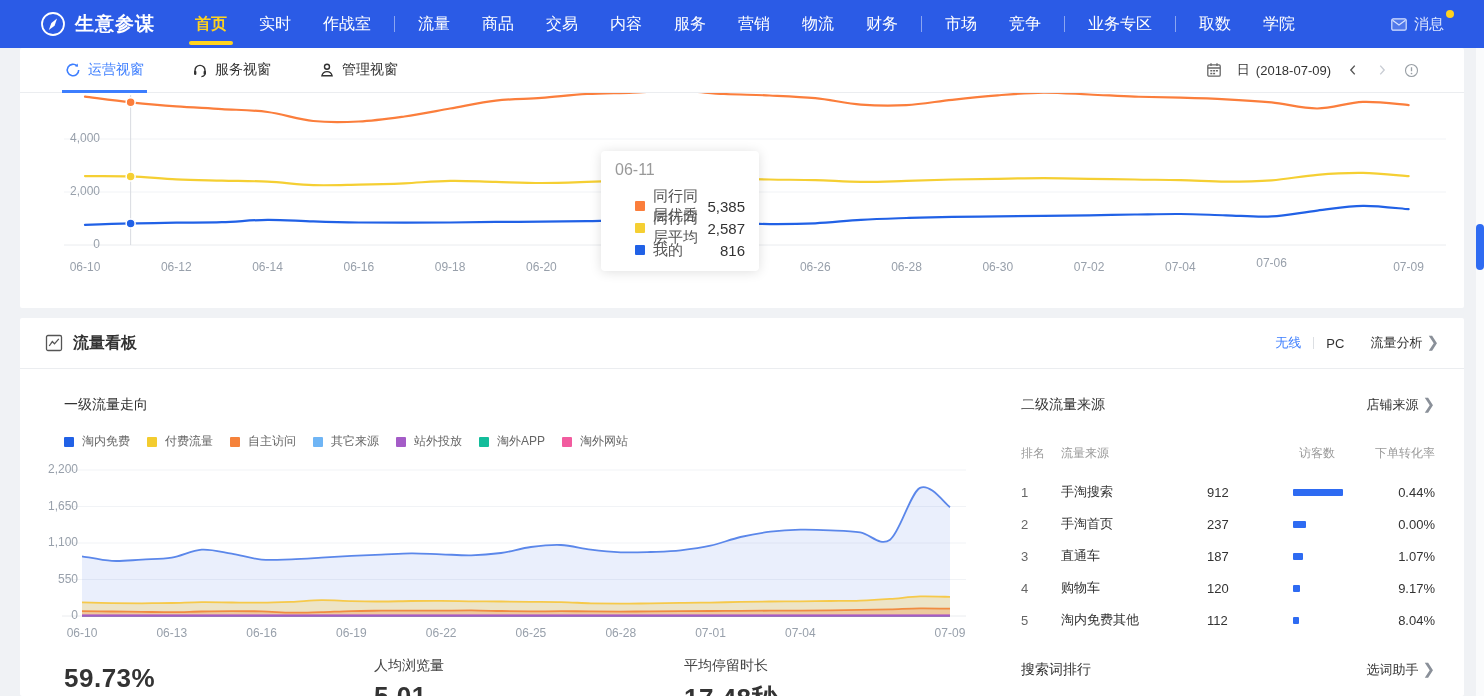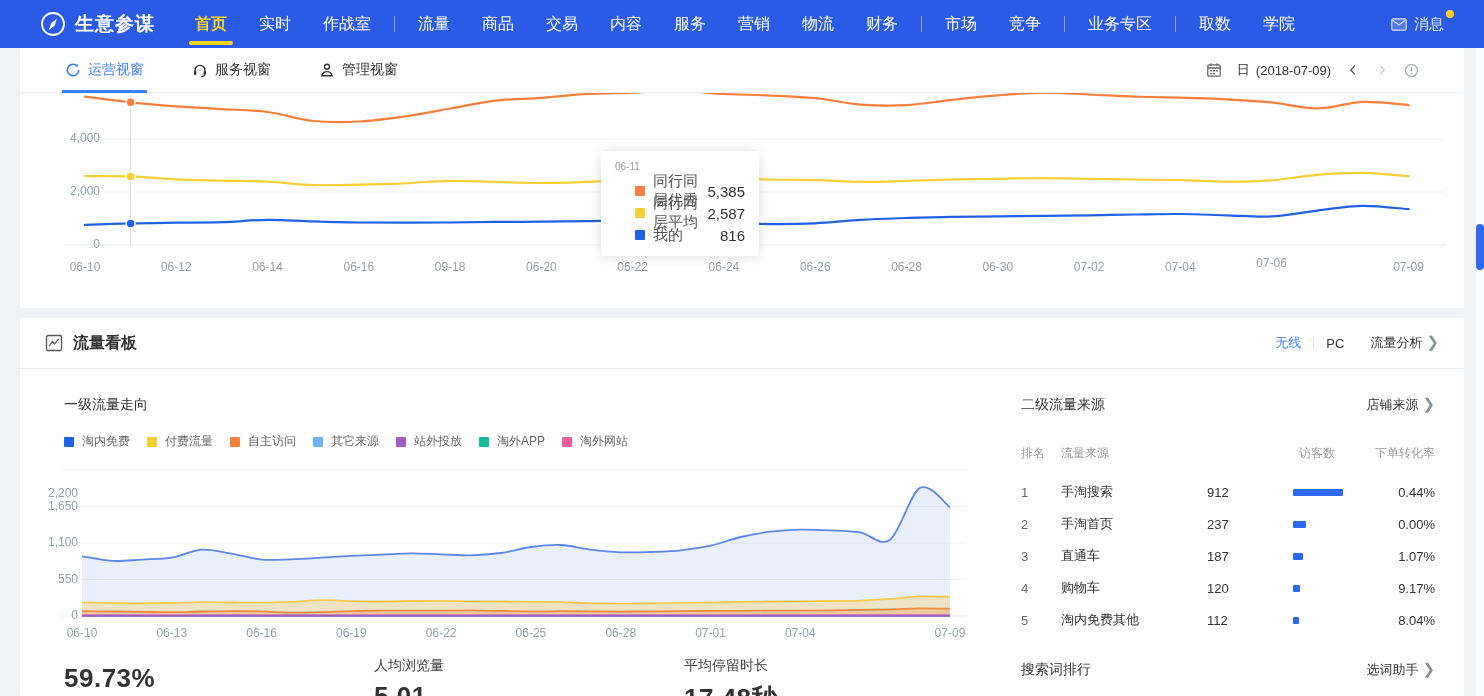--- a/index.html
+++ b/index.html
@@ -30,21 +30,21 @@
   .chev{display:flex;align-items:center;cursor:pointer;color:#555;}
   .chev.disabled{color:#C9CDD4;cursor:default;}
   
   .c1-svg{position:absolute;left:0;top:45px;}
   .axis-lbl{position:absolute;font-size:12px;color:#98A0AB;white-space:nowrap;}
   .ylab{width:60px;text-align:right;}
   .xlab{transform:translateX(-50%);}
   
   .tooltip{position:absolute;left:581px;top:103px;width:158px;background:#fff;border-radius:4px;
            box-shadow:0 1px 12px rgba(0,0,0,.13);padding:10px 14px;box-sizing:border-box;z-index:4;}
-  .tt-title{color:#999;font-size:10px;margin-bottom:8px;}
+  .tt-title{color:#999;font-size:16px;margin-bottom:16px;}
   .tt-row{display:flex;align-items:center;gap:8px;font-size:15px;color:#555;height:22px;padding-left:20px;}
   .tt-sq{width:10px;height:10px;border-radius:1px;flex:none;}
   .tt-val{margin-left:auto;color:#333;}
   
   .board-header{height:51px;border-bottom:1px solid #EBEDF0;display:flex;align-items:center;padding:0 25px;box-sizing:border-box;}
   .board-title{display:flex;align-items:center;gap:10px;font-size:16px;font-weight:bold;color:#333;}
   .board-ctl{margin-left:auto;display:flex;align-items:center;gap:12px;font-size:13px;}
   .dev{cursor:pointer;color:#333;}
   .dev.active{color:#3D7EFE;}
   .vline{width:1px;height:12px;background:#DCDFE3;}
@@ -428,20 +428,20 @@
             <span>选词助手</span>
             <span class="arr">❯</span>
           </span>
         </div>
       </div>
     <div>
           <span class="axis-lbl ylab" style="left: 2px; width: 56px; top: 239px;">0</span>
           <span class="axis-lbl ylab" style="left: 2px; width: 56px; top: 202.5px;">550</span>
           <span class="axis-lbl ylab" style="left: 2px; width: 56px; top: 166px;">1,100</span>
           <span class="axis-lbl ylab" style="left: 2px; width: 56px; top: 129.5px;">1,650</span>
-          <span class="axis-lbl ylab" style="left: 2px; width: 56px; top: 93px; margin-top: 24px;">2,200</span>
+          <span class="axis-lbl ylab" style="left: 2px; width: 56px; top: 93px;">2,200</span>
         </div>
       </div>
   </section>
 
   <div class="sb-track"></div>
   <div class="sb-thumb"></div>
 </div>
 
 </body></html>

